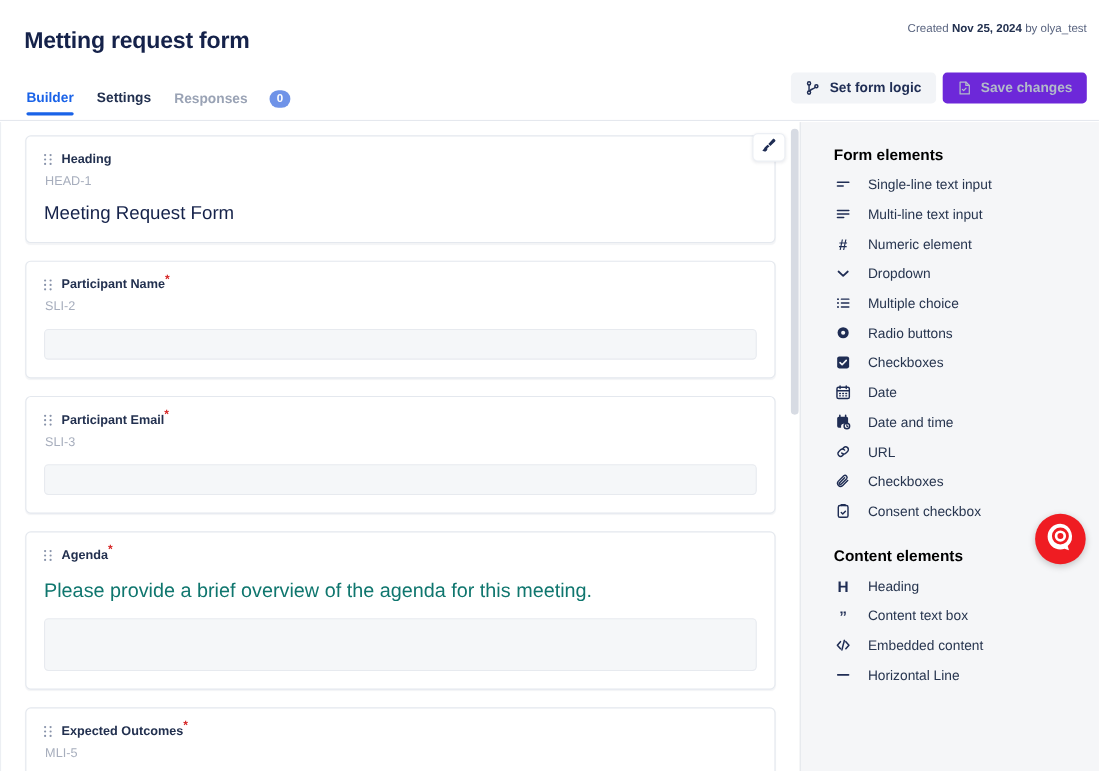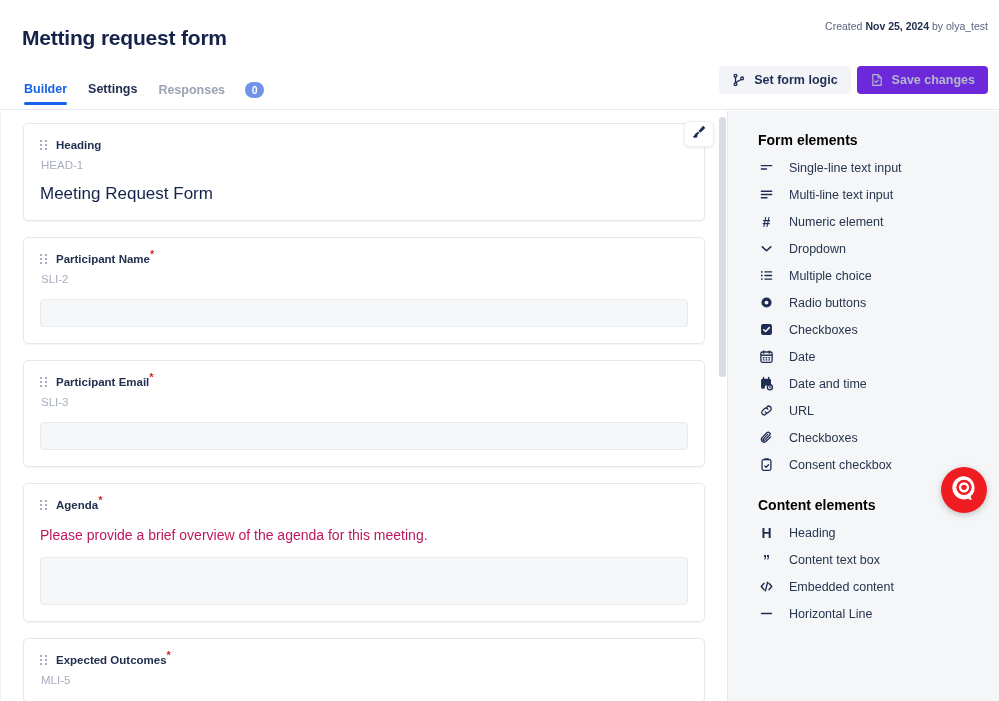--- a/index.html
+++ b/index.html
@@ -75,21 +75,21 @@
   .card-head { display: flex; align-items: center; gap: 9px; }
   .drag {
     display: inline-grid; grid-template-columns: 2px 2px; gap: 2px 3px;
     opacity: .72;
   }
   .drag i { display:block; width:2px; height:2px; background:#5b6a8a; border-radius:50%; }
   .card-label { font-size: 11.5px; font-weight: bold; color: #22304f; }
   .req { color: #d62828; font-size: 11px; font-weight: bold; vertical-align: super; line-height: 0; }
   .card-code { font-size: 11.5px; color: #a7aebd; margin: 8px 0 0 1px; }
   .card-h1 { font-size: 17px; font-weight: normal; color: #15224a; margin-top: 13px; }
-  .card-desc { font-size: 14px; color: #be185d; margin-top: 16px; }
+  .card-desc { font-size: 18px; color: #0f766e; margin-top: 16px; }
   .field {
     margin-top: 14px; height: 28px; background: #f5f7f9;
     border: 1px solid #e7eaef; border-radius: 4px;
   }
   .field.tall { height: 48px; }
 
   
   .brush-btn {
     position: absolute; left: 684px; top: 121px; width: 30px; height: 26px;
     background: #fff; border: 1px solid #eceff4; border-radius: 5px;

